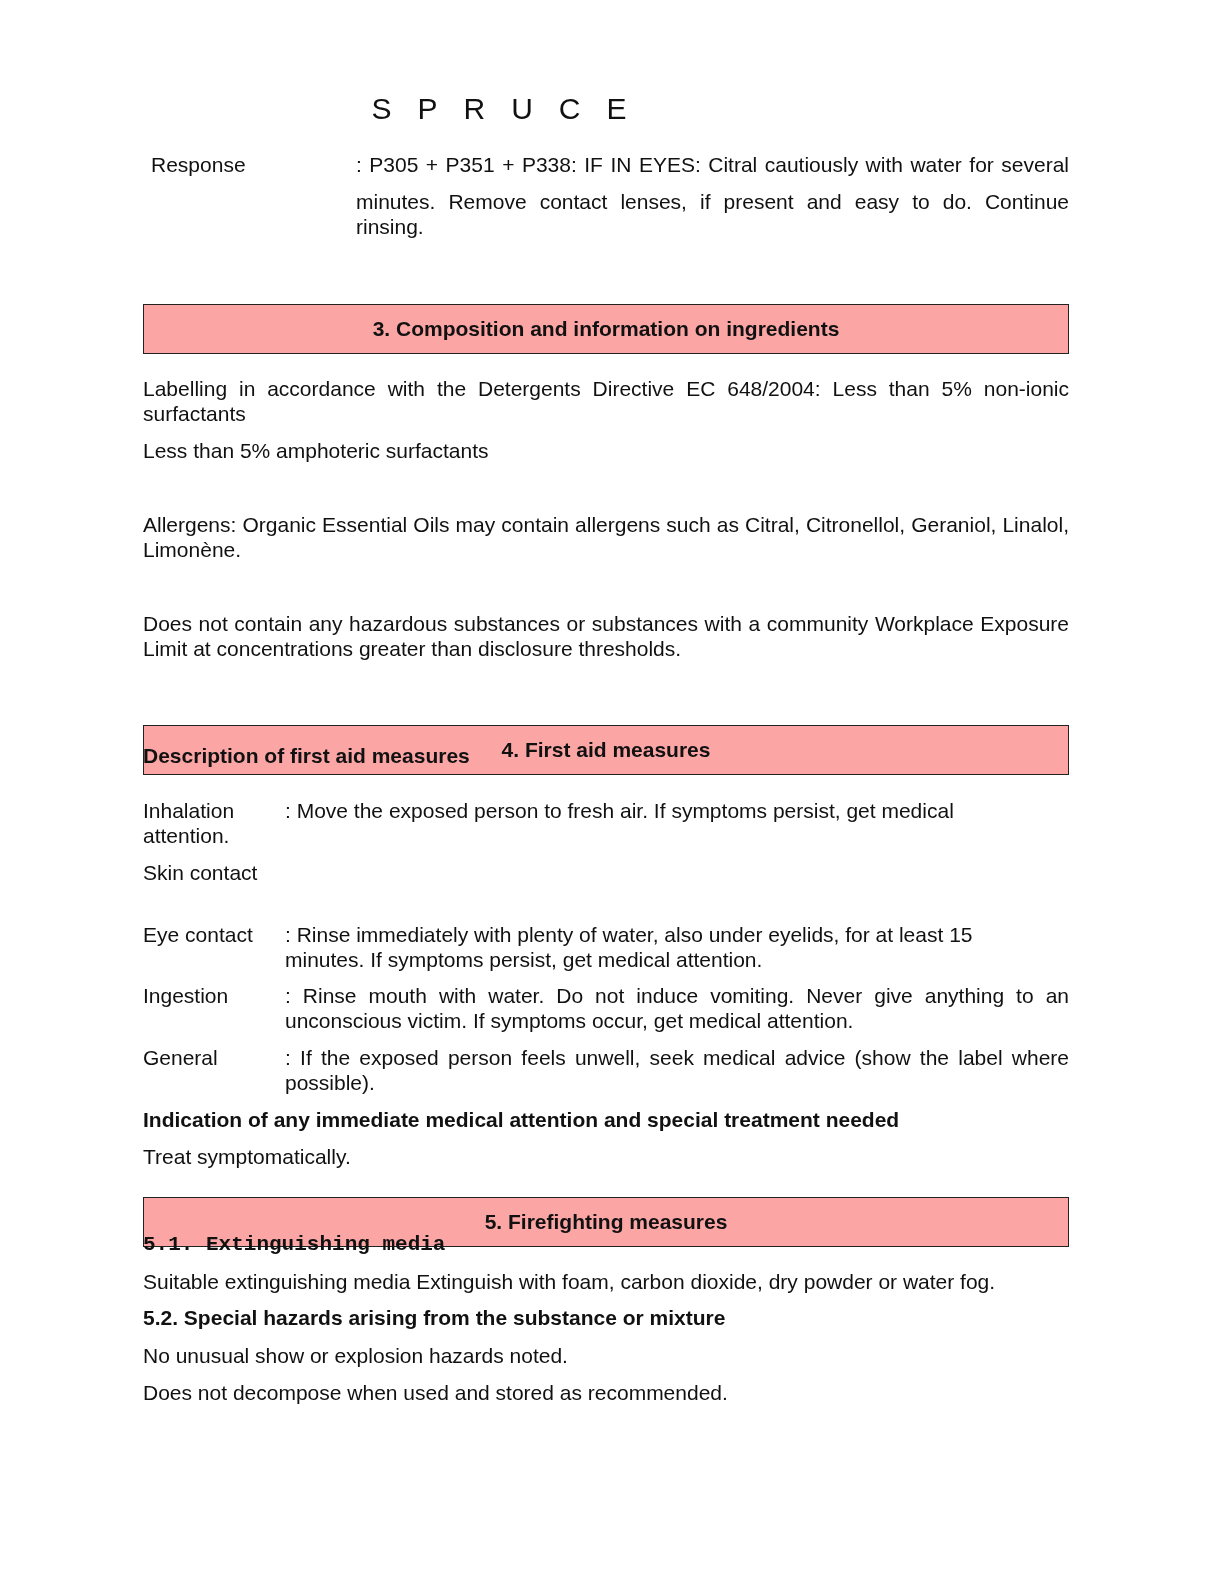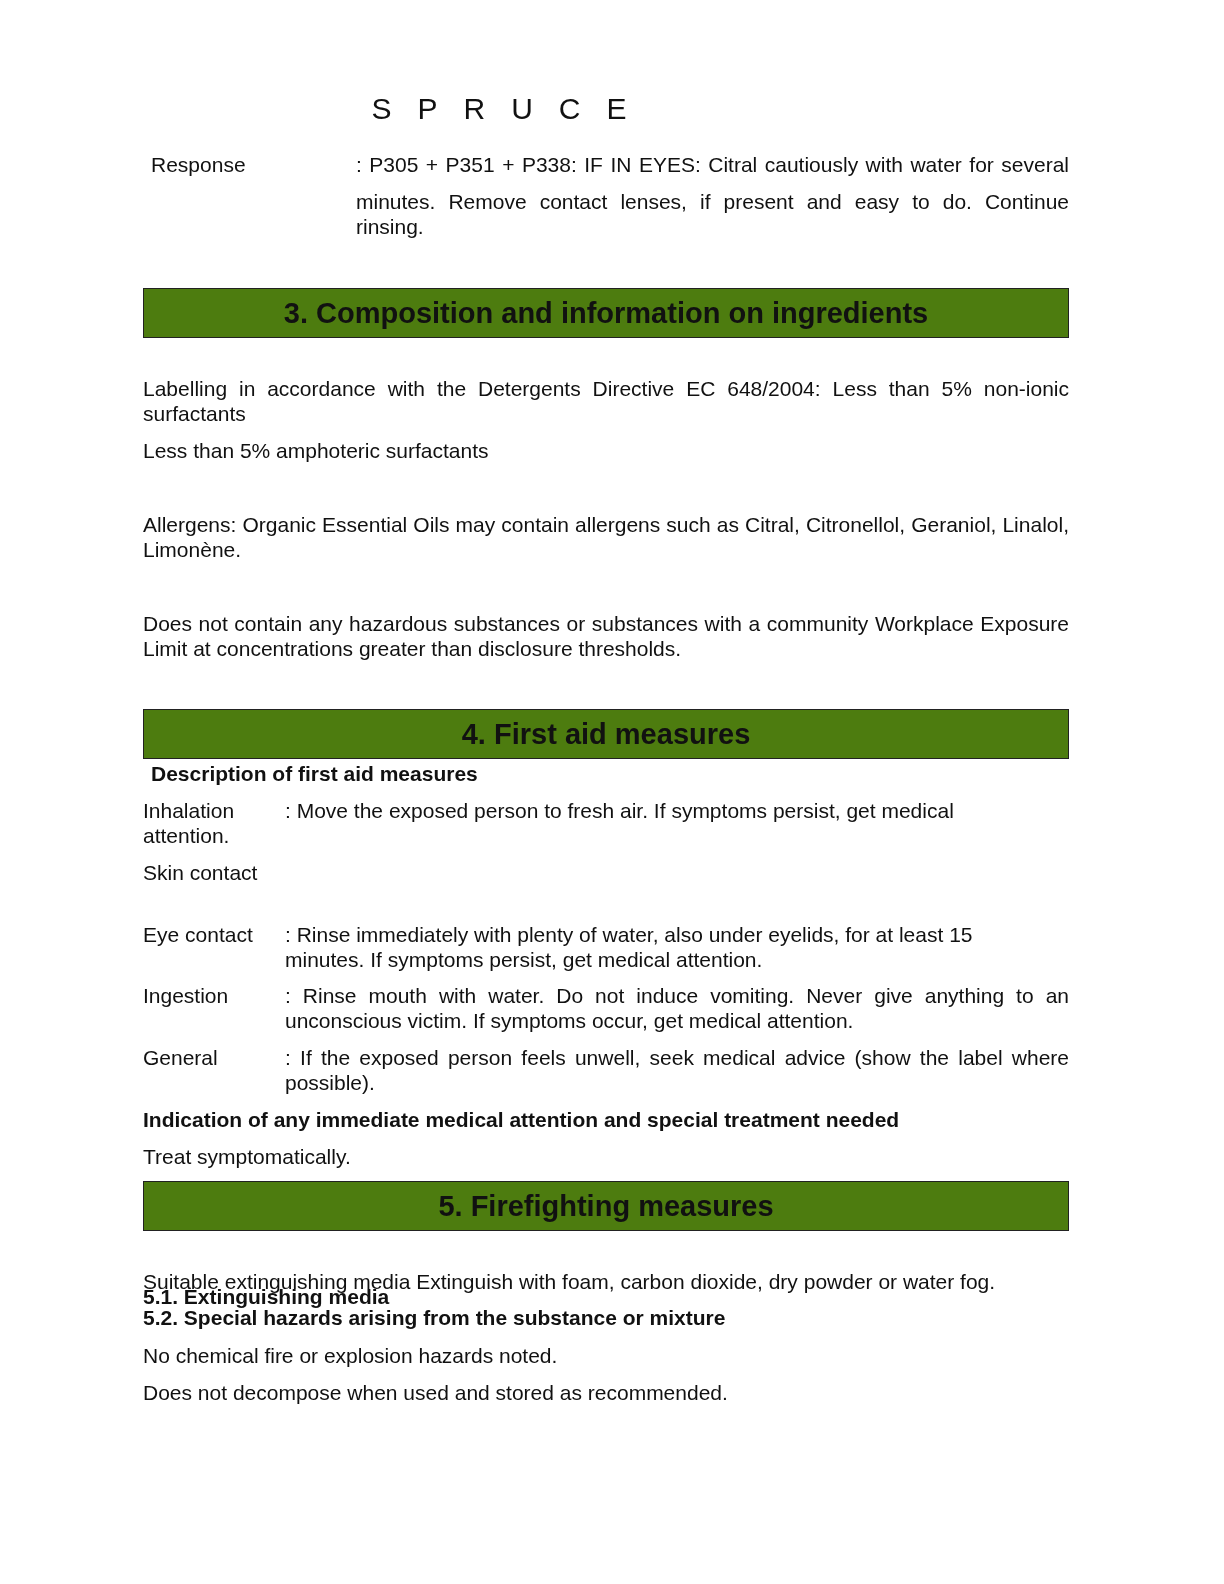--- a/index.html
+++ b/index.html
@@ -4,22 +4,22 @@
 <style>
   html, body { margin: 0; padding: 0; background: #ffffff; }
   body { width: 1224px; height: 1584px; position: relative; overflow: hidden;
          font-family: "Liberation Sans", sans-serif; color: #111; font-size: 21px; }
   .abs { position: absolute; }
   .brand { left: 0; width: 998px; top: 92px; text-align: center; font-size: 30px;
            letter-spacing: 26px; font-weight: normal; padding-left: 26px; box-sizing: border-box; }
   .row { left: 143px; width: 926px; line-height: 25px; }
   .justify { text-align: justify; text-align-last: left; }
   .label { position: absolute; left: 8px; top: 0; }
-  .hbox { left: 143px; width: 924px; height: 48px; background: #4d7c0f; border: 1px solid #222;
-          display: flex; align-items: center; justify-content: center; font-weight: bold; font-size: 29px; }
+  .hbox { left: 143px; width: 924px; height: 48px; background: #fca5a5; border: 1px solid #222;
+          display: flex; align-items: center; justify-content: center; font-weight: bold; font-size: 21px; margin-top: 16px; }
   .bold { font-weight: bold; }
   .fa-label { position: absolute; left: 0; top: 0; }
   .fa-text { position: absolute; left: 142px; top: 0; width: 784px; }
 </style>
 </head>
 <body>
 
 <div class="abs brand">SPRUCE</div>
 
 <div class="abs row" style="top:152px;height:90px;">
@@ -31,21 +31,21 @@
 </div>
 
 <div class="abs hbox" style="top:288px;">3. Composition and information on ingredients</div>
 
 <div class="abs row justify" style="top:376px;">Labelling in accordance with the Detergents Directive EC 648/2004: Less than 5% non-ionic surfactants</div>
 <div class="abs row" style="top:438px;">Less than 5% amphoteric surfactants</div>
 <div class="abs row justify" style="top:512px;">Allergens: Organic Essential Oils may contain allergens such as Citral, Citronellol, Geraniol, Linalol, Limonène.</div>
 <div class="abs row justify" style="top:611px;">Does not contain any hazardous substances or substances with a community Workplace Exposure Limit at concentrations greater than disclosure thresholds.</div>
 
 <div class="abs hbox" style="top:709px;">4. First aid measures</div>
-<div class="abs row bold" style="top:761px;margin-left:8px;">Description of first aid measures</div>
+<div class="abs row bold" style="top:743px;">Description of first aid measures</div>
 
 <div class="abs row" style="top:798px;height:50px;">
   <span class="fa-label">Inhalation</span>
   <span class="fa-text">: Move the exposed person to fresh air.  If symptoms persist, get medical</span>
   <span style="position:absolute;left:0;top:25px;">attention.</span>
 </div>
 
 <div class="abs row" style="top:860px;height:50px;">
   <span class="fa-label">Skin contact</span>
 </div>
@@ -62,17 +62,17 @@
 
 <div class="abs row" style="top:1045px;height:50px;">
   <span class="fa-label">General</span>
   <span class="fa-text justify">: If the exposed person feels unwell, seek medical advice (show the label where possible).</span>
 </div>
 
 <div class="abs row bold" style="top:1107px;">Indication of any immediate medical attention and special treatment needed</div>
 <div class="abs row" style="top:1144px;">Treat symptomatically.</div>
 
 <div class="abs hbox" style="top:1181px;">5. Firefighting measures</div>
-<div class="abs row bold" style="top:1284px;">5.1. Extinguishing media</div>
+<div class="abs row bold" style="top:1232px;font-family:Liberation Mono, monospace;">5.1. Extinguishing media</div>
 <div class="abs row" style="top:1269px;">Suitable extinguishing media Extinguish with foam, carbon dioxide, dry powder or water fog.</div>
 <div class="abs row bold" style="top:1305px;">5.2. Special hazards arising from the substance or mixture</div>
-<div class="abs row" style="top:1343px;">No chemical fire or explosion hazards noted.</div>
+<div class="abs row" style="top:1343px;">No unusual show or explosion hazards noted.</div>
 <div class="abs row" style="top:1380px;">Does not decompose when used and stored as recommended.</div>
 
 </body></html>

